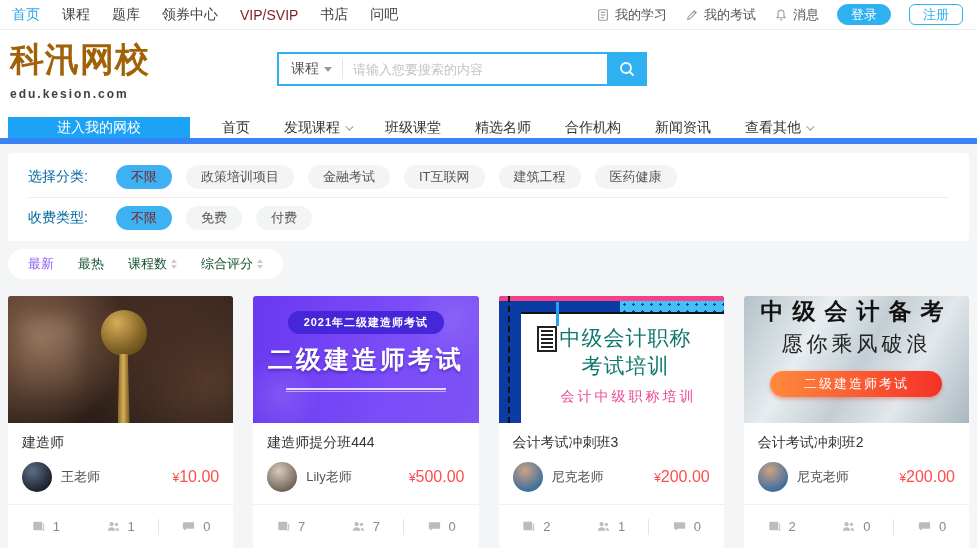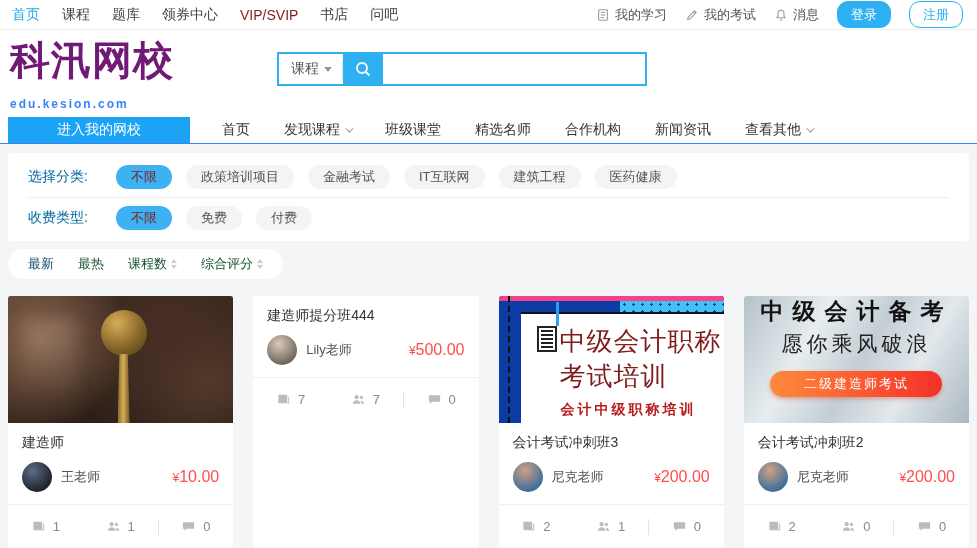--- a/index.html
+++ b/index.html
@@ -9,42 +9,42 @@
   
   .topbar { height:30px; background:#fff; border-bottom:1px solid #ededed;
             display:flex; align-items:center; justify-content:space-between; padding:0 14px 0 12px; }
   .topbar-left { display:flex; align-items:center; gap:22px; }
   .tb-link { font-size:14px; color:#444; cursor:pointer; text-decoration:none; }
   .tb-link.active { color:#2ba7e8; }
   .tb-link.vip { color:#7f1d1d; }
   .topbar-right { display:flex; align-items:center; gap:18px; }
   .tr-item { display:flex; align-items:center; gap:5px; font-size:13px; color:#555; cursor:pointer; }
   .tr-item svg { width:14px; height:14px; stroke:#9aa0a6; fill:none; stroke-width:1.3; }
-  .pill-btn { font-size:13px; height:27px; line-height:19px; padding:0 13px; border-radius:11px;
+  .pill-btn { font-size:13px; height:21px; line-height:19px; padding:0 13px; border-radius:11px;
               cursor:pointer; background:#2fb0f0; color:#fff; border:1px solid #2fb0f0; }
-  .pill-btn.outline { background:#fff; color:#2fb0f0; }
+  .pill-btn.outline { background:#fff; color:#2fb0f0;border-radius:6px; }
 
   
   .header { height:87px; background:#fff; position:relative; }
   .logo { position:absolute; left:10px; top:12px; }
-  .logo-title { font-size:40px; font-weight:bold; color:#701a75; letter-spacing:1px; line-height:36px; }
-  .logo-domain { font-size:12px; font-weight:bold; color:#3b82f6; letter-spacing:2px; margin-top:19px; }
+  .logo-title { font-size:34px; font-weight:bold; color:#a16207; letter-spacing:1px; line-height:36px;font-family:Liberation Serif, serif; }
+  .logo-domain { font-size:12px; font-weight:bold; color:#404040; letter-spacing:2px; margin-top:9px; }
   .searchbox { position:absolute; left:277px; top:22px; width:370px; height:34px;
                border:2px solid #2fb0f0; background:#fff; display:flex; align-items:center; }
   .search-cat { display:flex; align-items:center; gap:5px; padding:0 10px 0 12px; font-size:14px; color:#555; cursor:pointer; white-space:nowrap; }
   .caret-down { width:0; height:0; border-left:4px solid transparent; border-right:4px solid transparent; border-top:5px solid #999; }
   .search-sep { width:1px; height:20px; background:#e3e3e3; }
   .search-input { flex:1; border:none; outline:none; font-size:13px; padding:0 10px; color:#333; min-width:0; }
   .search-input::placeholder { color:#c0c4c8; }
   .search-btn { width:40px; height:34px; margin:-2px -2px -2px 0; border:none; background:#2fb0f0; cursor:pointer;
                 display:flex; align-items:center; justify-content:center; }
   .search-btn svg { width:18px; height:18px; stroke:#fff; fill:none; stroke-width:1.8; }
 
   
-  .navrow { height:27px; background:#fff; border-bottom:1px solid #3b82f6; display:flex; align-items:stretch; }
+  .navrow { height:27px; background:#fff; border-bottom:6px solid #3b82f6; display:flex; align-items:stretch; }
   .school-btn { width:182px; margin-left:8px; background:#1ca3f5; color:#fff; font-size:14px;
                 display:flex; align-items:center; justify-content:center; cursor:pointer; }
   .nav-links { display:flex; align-items:center; margin-left:32px; gap:34px; }
   .nav-item { font-size:14px; color:#333; cursor:pointer; display:flex; align-items:center; gap:5px; }
   .chev { width:6px; height:6px; border-right:1px solid #999; border-bottom:1px solid #999;
           transform:rotate(45deg) translateY(-2px); display:inline-block; }
 
   
   .filter-panel { margin:9px 8px 0; background:#fff; border-radius:4px; padding:4px 20px; }
   .filter-row { display:flex; align-items:center; min-height:40px; }
@@ -52,21 +52,21 @@
   .filter-label { font-size:14px; color:#0369a1; width:88px; flex-shrink:0; }
   .opts { display:flex; align-items:center; flex-wrap:wrap; gap:14px; }
   .opt { font-size:13px; color:#555; background:#f3f4f5; border-radius:12px; height:24px;
          line-height:24px; padding:0 15px; cursor:pointer; white-space:nowrap; }
   .opt.selected { background:#3db1f2; color:#7f1d1d; }
 
   
   .sortbar { margin:8px 0 0 8px; background:#fff; border-radius:16px; display:inline-flex;
              align-items:center; height:30px; padding:0 20px; gap:24px; }
   .sort-item { font-size:13px; color:#14532d; cursor:pointer; display:flex; align-items:center; gap:4px; }
-  .sort-item.active { color:#0c4a6e; }
+  .sort-item.active { color:#8b5cf6; }
   .sort-carets { display:inline-flex; flex-direction:column; gap:2px; }
   .c-up { width:0;height:0;border-left:3px solid transparent;border-right:3px solid transparent;border-bottom:4px solid #ccc; }
   .c-dn { width:0;height:0;border-left:3px solid transparent;border-right:3px solid transparent;border-top:4px solid #ccc; }
 
   
   .cards { margin:17px 8px 0; display:grid; grid-template-columns:repeat(4,1fr); gap:20px; }
   .card { background:#fff; border-radius:3px; overflow:hidden; cursor:pointer; display:flex; flex-direction:column; }
   .banner { height:127px; position:relative; overflow:hidden; flex-shrink:0; }
   .card-title { font-size:14px; color:#333; padding:11px 14px 4px; }
   .teacher-row { display:flex; align-items:center; padding:6px 14px 12px; }
@@ -113,22 +113,22 @@
   .b3-stripe { position:absolute; top:0; left:0; right:0; height:5px; background:#f5418c; z-index:6; }
   .b3-cyandots { position:absolute; top:5px; right:0; width:46%; height:11px; background:#45c0f5;
                  background-image:radial-gradient(circle,#0a3ca3 1px, transparent 1.4px); background-size:9px 7px; z-index:5; }
   .b3-dash { position:absolute; left:9px; top:0; bottom:0; border-left:2px dashed #0d0d0d; z-index:7; }
   .b3-tick { position:absolute; left:57px; top:6px; width:3px; height:24px; background:#2aa0f0; z-index:8; }
   .b3-sheet { position:absolute; left:22px; right:-4px; top:16px; bottom:-4px; background:#fff;
               border-top:2px solid #111; padding:10px 0 0 16px; }
   .b3-head { display:flex; align-items:flex-start; }
   .b3-doc { width:20px; height:26px; border:2px solid #222; margin:2px 3px 0 0; flex-shrink:0;
             background:repeating-linear-gradient(#fff 0 2px, #222 2px 4px); background-clip:content-box; padding:2px; }
-  .b3-title { font-size:26px; color:#7f1d1d; letter-spacing:1px; line-height:1.35; }
-  .b3-sub { font-size:14px; font-weight:bold; color:#b91c1c; letter-spacing:3px; margin:7px 0 0 24px; }
+  .b3-title { font-size:21px; color:#0f766e; letter-spacing:1px; line-height:1.35;text-align:center; }
+  .b3-sub { font-size:14px; font-weight:normal; color:#ec4899; letter-spacing:3px; margin:7px 0 0 24px; }
 
   
   .b4 { background:linear-gradient(120deg,#b4c1c8 0%,#e7edf0 30%,#c3ced4 52%,#e2e8ec 72%,#a9b7bf 100%); text-align:center; }
   .b4-line1 { font-size:23px; font-weight:bold; color:#111; letter-spacing:9px; }
   .b4-line2 { font-size:21px; color:#222; letter-spacing:4px; margin-top:3px; }
   .b4-pill { display:inline-block; margin-top:13px; min-width:172px; height:26px; line-height:26px;
              border-radius:13px; background:linear-gradient(90deg,#ff8a3d,#f43128); color:#fff;
              font-size:13px; letter-spacing:2px; padding:0 14px; box-shadow:0 2px 4px rgba(220,60,30,.4); }
 </style>
 </head>
@@ -181,20 +181,21 @@
   <div class="logo">
     <div class="logo-title">科汛网校</div>
     <div class="logo-domain">edu.kesion.com</div>
   </div>
   <div class="searchbox">
     <div class="search-cat">
       <span>课程</span>
       <i class="caret-down"></i>
     </div>
     <div class="search-sep"></div>
+    <input class="search-input" type="text" placeholder="请输入您要搜索的内容" style="">
     <button class="search-btn">
       <svg viewBox="0 0 18 18">
           <circle cx="8" cy="8" r="5"></circle>
           <line x1="11.8" y1="11.8" x2="15.5" y2="15.5"></line>
         </svg>
     </button>
   </div>
 </div>
 
 
@@ -310,20 +311,25 @@
       <span class="stat">
         <svg viewBox="0 0 16 16">
             <path d="M2 3.5h12v7H6l-2.5 2v-2H2z"></path>
           </svg>
         <span>0</span>
         </span>
     </div>
   </div>
 
   <div class="card">
+    <div class="banner b2">
+      <span class="b2-pill">2021年二级建造师考试</span>
+      <div class="b2-title">二级建造师考试</div>
+      <div class="b2-lines"></div>
+    </div>
     <div class="card-title">建造师提分班444</div>
     <div class="teacher-row">
       <span class="avatar a2"></span>
       <span class="teacher-name">Lily老师</span>
       <span class="price"><span class="cur">¥</span><span class="val">500.00</span></span>
     </div>
     <div class="stats">
       <span class="stat">
         <svg viewBox="0 0 16 16">
             <path d="M2.5 3h8.5a1 1 0 0 1 1 1v8H3.5a1 1 0 0 1-1-1z"></path>

